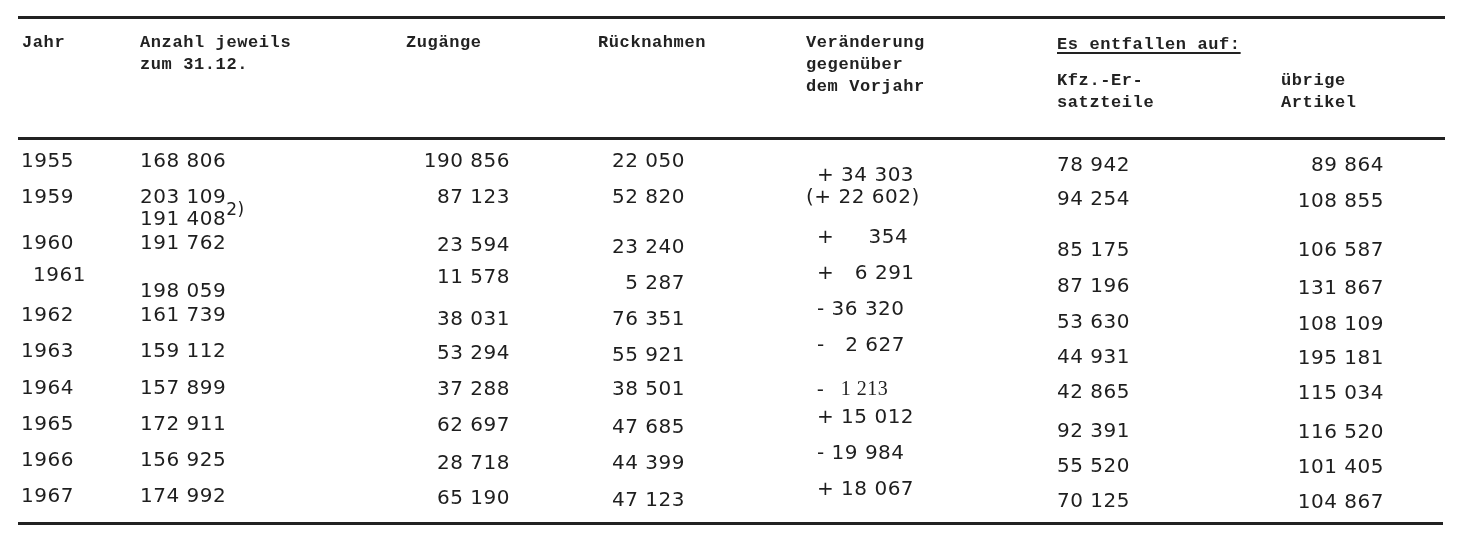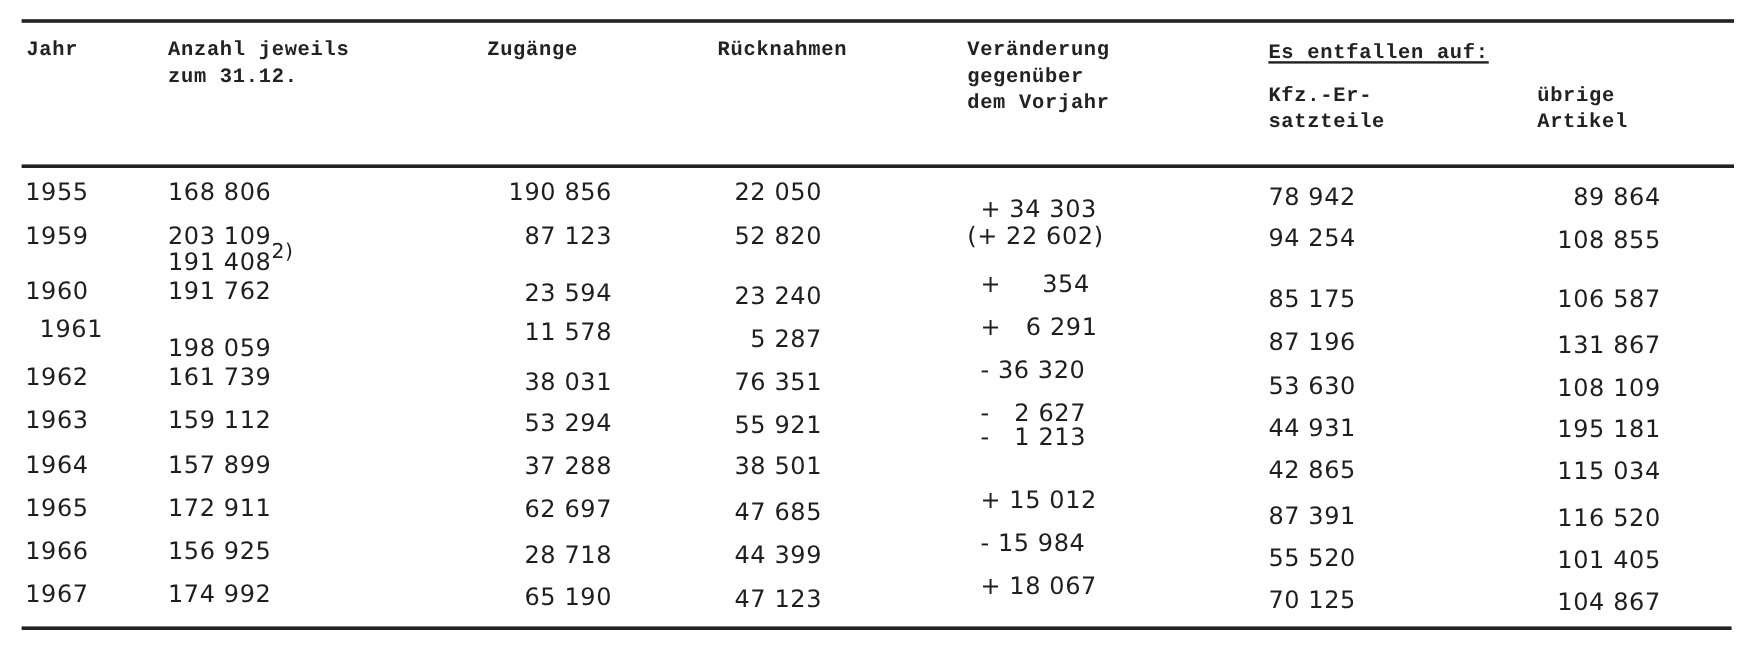--- a/index.html
+++ b/index.html
@@ -95,41 +95,41 @@
     <div class="cell" style="left:817px;top:332px;">-   2 627</div>
     <div class="cell" style="left:1057px;top:344px;">44 931</div>
     <div class="cell r" style="left:1250px;width:134px;top:345px;">195 181</div>
   </div>
 
   <div>
     <div class="cell" style="left:21px;top:375px;">1964</div>
     <div class="cell" style="left:140px;top:375px;">157 899</div>
     <div class="cell r" style="left:380px;width:130px;top:376px;">37 288</div>
     <div class="cell r" style="left:560px;width:125px;top:376px;">38 501</div>
-    <div class="cell" style="left:817px;top:352px;">-   1 213</div>
+    <div class="cell" style="left:817px;top:376px;font-family:Liberation Serif, serif;">-   1 213</div>
     <div class="cell" style="left:1057px;top:379px;">42 865</div>
     <div class="cell r" style="left:1250px;width:134px;top:380px;">115 034</div>
   </div>
 
   <div>
     <div class="cell" style="left:21px;top:411px;">1965</div>
     <div class="cell" style="left:140px;top:411px;">172 911</div>
     <div class="cell r" style="left:380px;width:130px;top:412px;">62 697</div>
     <div class="cell r" style="left:560px;width:125px;top:414px;">47 685</div>
     <div class="cell" style="left:817px;top:404px;">+ 15 012</div>
-    <div class="cell" style="left:1057px;top:418px;">87 391</div>
+    <div class="cell" style="left:1057px;top:418px;">92 391</div>
     <div class="cell r" style="left:1250px;width:134px;top:419px;">116 520</div>
   </div>
 
   <div>
     <div class="cell" style="left:21px;top:447px;">1966</div>
     <div class="cell" style="left:140px;top:447px;">156 925</div>
     <div class="cell r" style="left:380px;width:130px;top:450px;">28 718</div>
     <div class="cell r" style="left:560px;width:125px;top:450px;">44 399</div>
-    <div class="cell" style="left:817px;top:440px;">- 15 984</div>
+    <div class="cell" style="left:817px;top:440px;">- 19 984</div>
     <div class="cell" style="left:1057px;top:453px;">55 520</div>
     <div class="cell r" style="left:1250px;width:134px;top:454px;">101 405</div>
   </div>
 
   <div>
     <div class="cell" style="left:21px;top:483px;">1967</div>
     <div class="cell" style="left:140px;top:483px;">174 992</div>
     <div class="cell r" style="left:380px;width:130px;top:485px;">65 190</div>
     <div class="cell r" style="left:560px;width:125px;top:487px;">47 123</div>
     <div class="cell" style="left:817px;top:476px;">+ 18 067</div>

